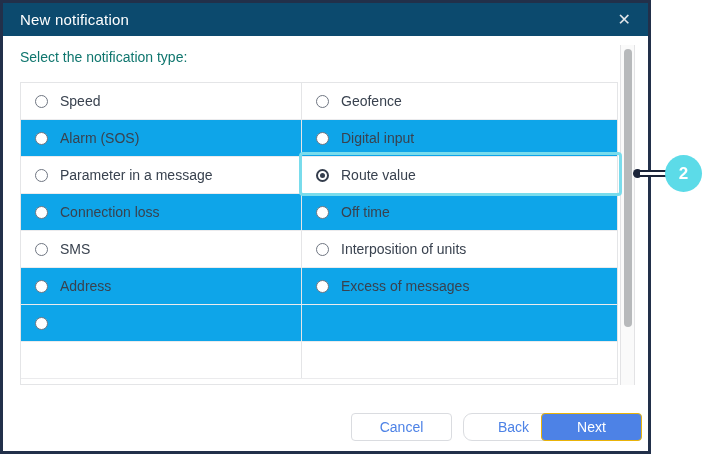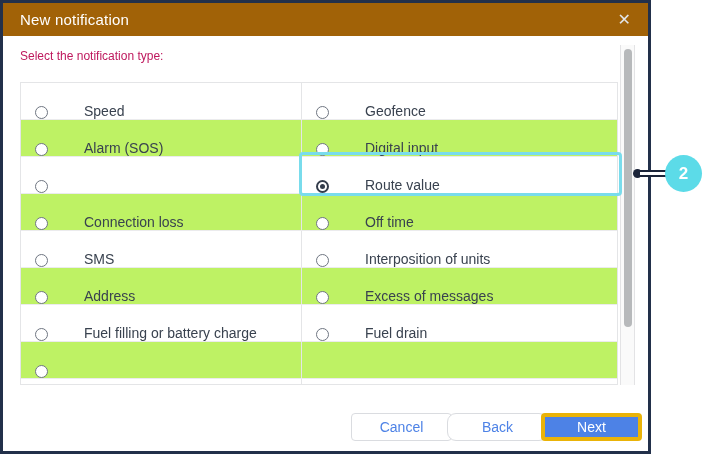--- a/index.html
+++ b/index.html
@@ -20,21 +20,21 @@
     left: 0; top: 0;
     width: 651px;
     height: 454px;
     background: #ffffff;
     border: 3px solid #22304a;
   }
   .dialog-header {
     position: absolute;
     left: 0; top: 0;
     width: 645px; height: 33px;
-    background: #a16207;
+    background: #0c4a6e;
     display: flex;
     align-items: center;
   }
   .dialog-title {
     color: #ffffff;
     font-size: 15px;
     margin-left: 17px;
     letter-spacing: .2px;
   }
   .close-icon {
@@ -43,48 +43,47 @@
     height: 33px;
     display: flex; align-items: center;
     color: #e3e6ea;
     font-size: 16px;
     cursor: pointer;
     padding: 0 4px;
   }
   .prompt {
     position: absolute;
     left: 17px; top: 46px;
-    font-size: 12px;
-    color: #be185d;
+    font-size: 14px;
+    color: #0f766e;
   }
 
   
   .table {
     position: absolute;
     left: 17px; top: 79px;
     width: 598px; height: 303px;
     border: 1px solid #e4e5e7;
     overflow: hidden;
     background: #ffffff;
   }
   .row {
     display: flex;
     height: 37px;
     background: #ffffff;
     border-bottom: 1px solid #ebebed;
   }
-  .row.alt { background: #bef264; }
+  .row.alt { background: #0ea5e9; }
   .cell {
     width: 281px;
     display: flex;
-    align-items: flex-end;
+    align-items: center;
     padding-left: 14px;
     border-right: 1px solid #e4e5e7;
     cursor: pointer;
-    gap: 24px;
   }
   .cell.right { width: 315px; border-right: none; }
   .radio {
     width: 13px; height: 13px;
     border: 1.5px solid #6f7682;
     border-radius: 50%;
     margin-right: 12px;
     flex: none;
     background: #ffffff;
     position: relative;
@@ -140,25 +139,25 @@
     cursor: pointer;
     display: flex; align-items: center; justify-content: center;
   }
   .btn.outline {
     background: #ffffff;
     border: 1px solid #dadce0;
     color: #4d82e6;
   }
   .btn.primary {
     background: #4d82e6;
-    border: 4px solid #eab308;
+    border: 1px solid #eab308;
     color: #ffffff;
   }
   .btn-cancel { left: 348px; }
-  .btn-back   { left: 444px; border-radius: 9px; }
+  .btn-back   { left: 460px; border-radius: 9px; }
   .btn-next   { left: 538px; }
 
   
   .callout-dot {
     position: absolute;
     left: 633px; top: 169px;
     width: 9px; height: 9px;
     border-radius: 50%;
     background: #1b2439;
     z-index: 6;
@@ -216,20 +215,21 @@
             <span class="opt-label">Alarm (SOS)</span>
           </div>
           <div class="cell right">
             <span class="radio"></span>
             <span class="opt-label">Digital input</span>
           </div>
         </div>
         <div class="row">
           <div class="cell">
             <span class="radio"></span>
+            <span class="opt-label">Parameter in a message</span>
           </div>
           <div class="cell right">
             <span class="radio selected"></span>
             <span class="opt-label">Route value</span>
           </div>
         </div>
         <div class="row alt">
           <div class="cell">
             <span class="radio"></span>
             <span class="opt-label">Connection loss</span>
@@ -250,30 +250,20 @@
           </div>
         </div>
         <div class="row alt">
           <div class="cell">
             <span class="radio"></span>
             <span class="opt-label">Address</span>
           </div>
           <div class="cell right">
             <span class="radio"></span>
             <span class="opt-label">Excess of messages</span>
-          </div>
-        </div>
-        <div class="row">
-          <div class="cell">
-            <span class="radio"></span>
-            <span class="opt-label">Fuel filling or battery charge</span>
-          </div>
-          <div class="cell right">
-            <span class="radio"></span>
-            <span class="opt-label">Fuel drain</span>
           </div>
         </div>
         <div class="row alt">
           <div class="cell">
             <span class="radio"></span>
           </div>
         </div>
         <div class="row">
           <div class="cell"></div>
           <div class="cell right"></div>

